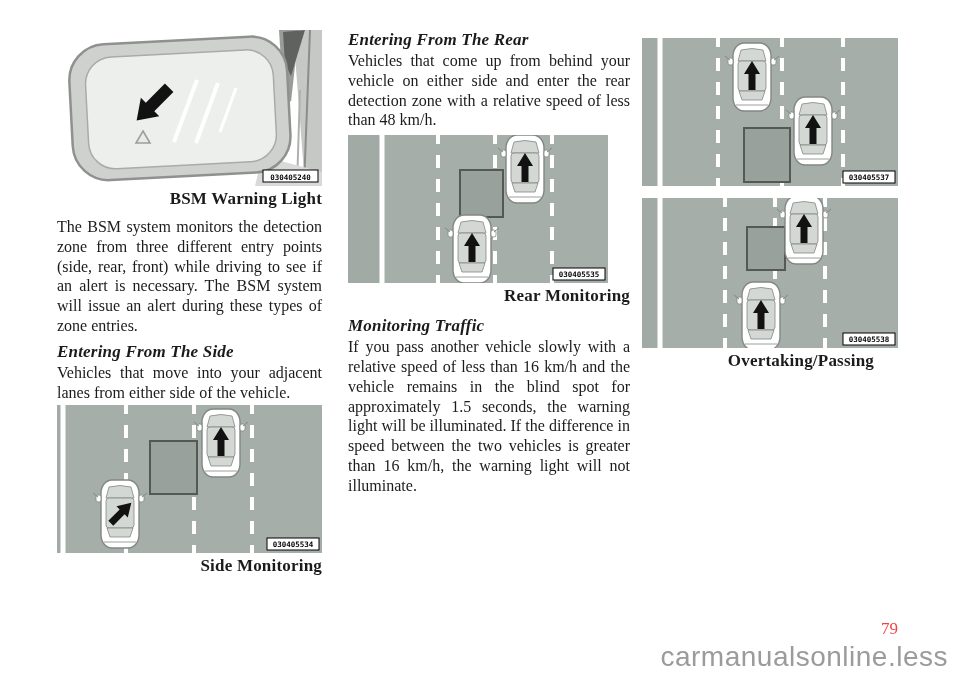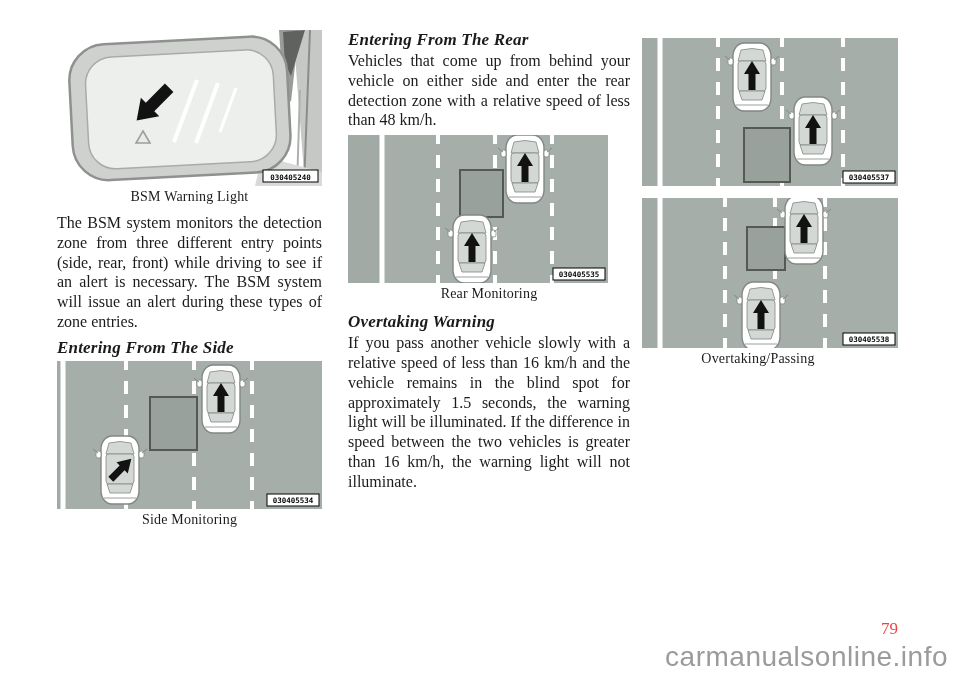--- a/index.html
+++ b/index.html
@@ -9,21 +9,21 @@
     font-family:"Liberation Serif", serif;
     color:#1b1b1b;
   }
   .col{position:absolute;}
   #col1{left:57px;top:30px;width:265px;}
   #col2{left:348px;top:30px;width:282px;}
   #col3{left:642px;top:38px;width:232px;}
 
   figure{margin:0;padding:0;}
   figcaption{
-    font-weight:normal;font-size:14px;text-align:center;
+    font-weight:bold;font-size:17px;text-align:right;
     margin:3px 0 0 0;letter-spacing:0.2px;
   }
   .body-text{
     font-size:16px;line-height:19.8px;text-align:justify;
     margin:8px 0 0 0;
   }
   .section-heading{
     font-size:17px;font-weight:bold;font-style:italic;
     margin:6px 0 1px 0;letter-spacing:0.2px;
   }
@@ -80,20 +80,21 @@
         <rect x="206" y="140" width="55" height="12" fill="#ffffff" stroke="#000000"></rect>
         <text x="233.5" y="149.5" text-anchor="middle" font-size="7.5" font-weight="bold" font-family="DejaVu Sans Mono, monospace" fill="#000000">030405240</text>
       </g>
     </svg>
     <figcaption>BSM Warning Light</figcaption>
   </figure>
 
   <p class="body-text">The BSM system monitors the detection zone from three different entry points (side, rear, front) while driving to see if an alert is necessary. The BSM system will issue an alert during these types of zone entries.</p>
 
   <h3 class="section-heading">Entering From The Side</h3>
+  <p class="body-text" style="margin-top:1px">Vehicles that move into your adjacent lanes from either side of the vehicle.</p>
 
   <figure id="fig-side">
     <div class="road-diagram"><svg width="265" height="148" viewBox="0 0 265 148">
           <rect x="0" y="0" width="265" height="148" fill="#a6aeaa"></rect>
           <rect x="0" y="0" width="4" height="148" fill="#a2aaa6"></rect>
           <line x1="6" y1="0" x2="6" y2="148" stroke="#ffffff" stroke-width="5"></line>
           <line x1="69" y1="-4" x2="69" y2="148" stroke="#ffffff" stroke-width="4" stroke-dasharray="13 11"></line>
           <line x1="137" y1="-4" x2="137" y2="148" stroke="#ffffff" stroke-width="4" stroke-dasharray="13 11"></line>
           <line x1="195" y1="-4" x2="195" y2="148" stroke="#ffffff" stroke-width="4" stroke-dasharray="13 11"></line>
           <rect x="93" y="36" width="47" height="53" fill="#99a19d" stroke="#545954" stroke-width="2"></rect>
@@ -164,21 +165,21 @@
             <line x1="-27" y1="-21" x2="-22" y2="-17" stroke="#828884" stroke-width="1"></line>
             <line x1="27" y1="-21" x2="22" y2="-17" stroke="#828884" stroke-width="1"></line>
             <polygon points="0,-16 8,-3 3.5,-3 3.5,13 -3.5,13 -3.5,-3 -8,-3" fill="#121212" transform="rotate(0)"></polygon>
           </g>
           <rect x="205" y="133" width="52" height="12" fill="#ffffff" stroke="#000000"></rect>
           <text x="231" y="142" text-anchor="middle" font-size="7.5" font-weight="bold" font-family="DejaVu Sans Mono, monospace" fill="#000000">030405535</text>
         </svg></div>
     <figcaption>Rear Monitoring</figcaption>
   </figure>
 
-  <h3 class="section-heading second">Overtaking Warning</h3>
+  <h3 class="section-heading second">Monitoring Traffic</h3>
   <p class="body-text" style="margin-top:1px">If you pass another vehicle slowly with a relative speed of less than 16 km/h and the vehicle remains in the blind spot for approximately 1.5 seconds, the warning light will be illuminated. If the difference in speed between the two vehicles is greater than 16 km/h, the warning light will not illuminate.</p>
 </div>
 
 <div class="col" id="col3">
   <figure id="fig-approaching">
     <div class="road-diagram"><svg width="256" height="148" viewBox="0 0 256 148">
           <rect x="0" y="0" width="256" height="148" fill="#a6aeaa"></rect>
           <rect x="0" y="0" width="16" height="148" fill="#a2aaa6"></rect>
           <line x1="18" y1="0" x2="18" y2="148" stroke="#ffffff" stroke-width="5"></line>
           <line x1="76" y1="-4" x2="76" y2="148" stroke="#ffffff" stroke-width="4" stroke-dasharray="13 11"></line>
@@ -248,13 +249,13 @@
             <polygon points="0,-16 8,-3 3.5,-3 3.5,13 -3.5,13 -3.5,-3 -8,-3" fill="#121212" transform="rotate(0)"></polygon>
           </g>
           <rect x="201" y="135" width="52" height="12" fill="#ffffff" stroke="#000000"></rect>
           <text x="227" y="144" text-anchor="middle" font-size="7.5" font-weight="bold" font-family="DejaVu Sans Mono, monospace" fill="#000000">030405538</text>
         </svg></div>
     <figcaption>Overtaking/Passing</figcaption>
   </figure>
 </div>
 
 <div id="page-number">79</div>
-<div id="watermark">carmanualsonline.info</div>
+<div id="watermark">carmanualsonline.less</div>
 
 </body></html>

